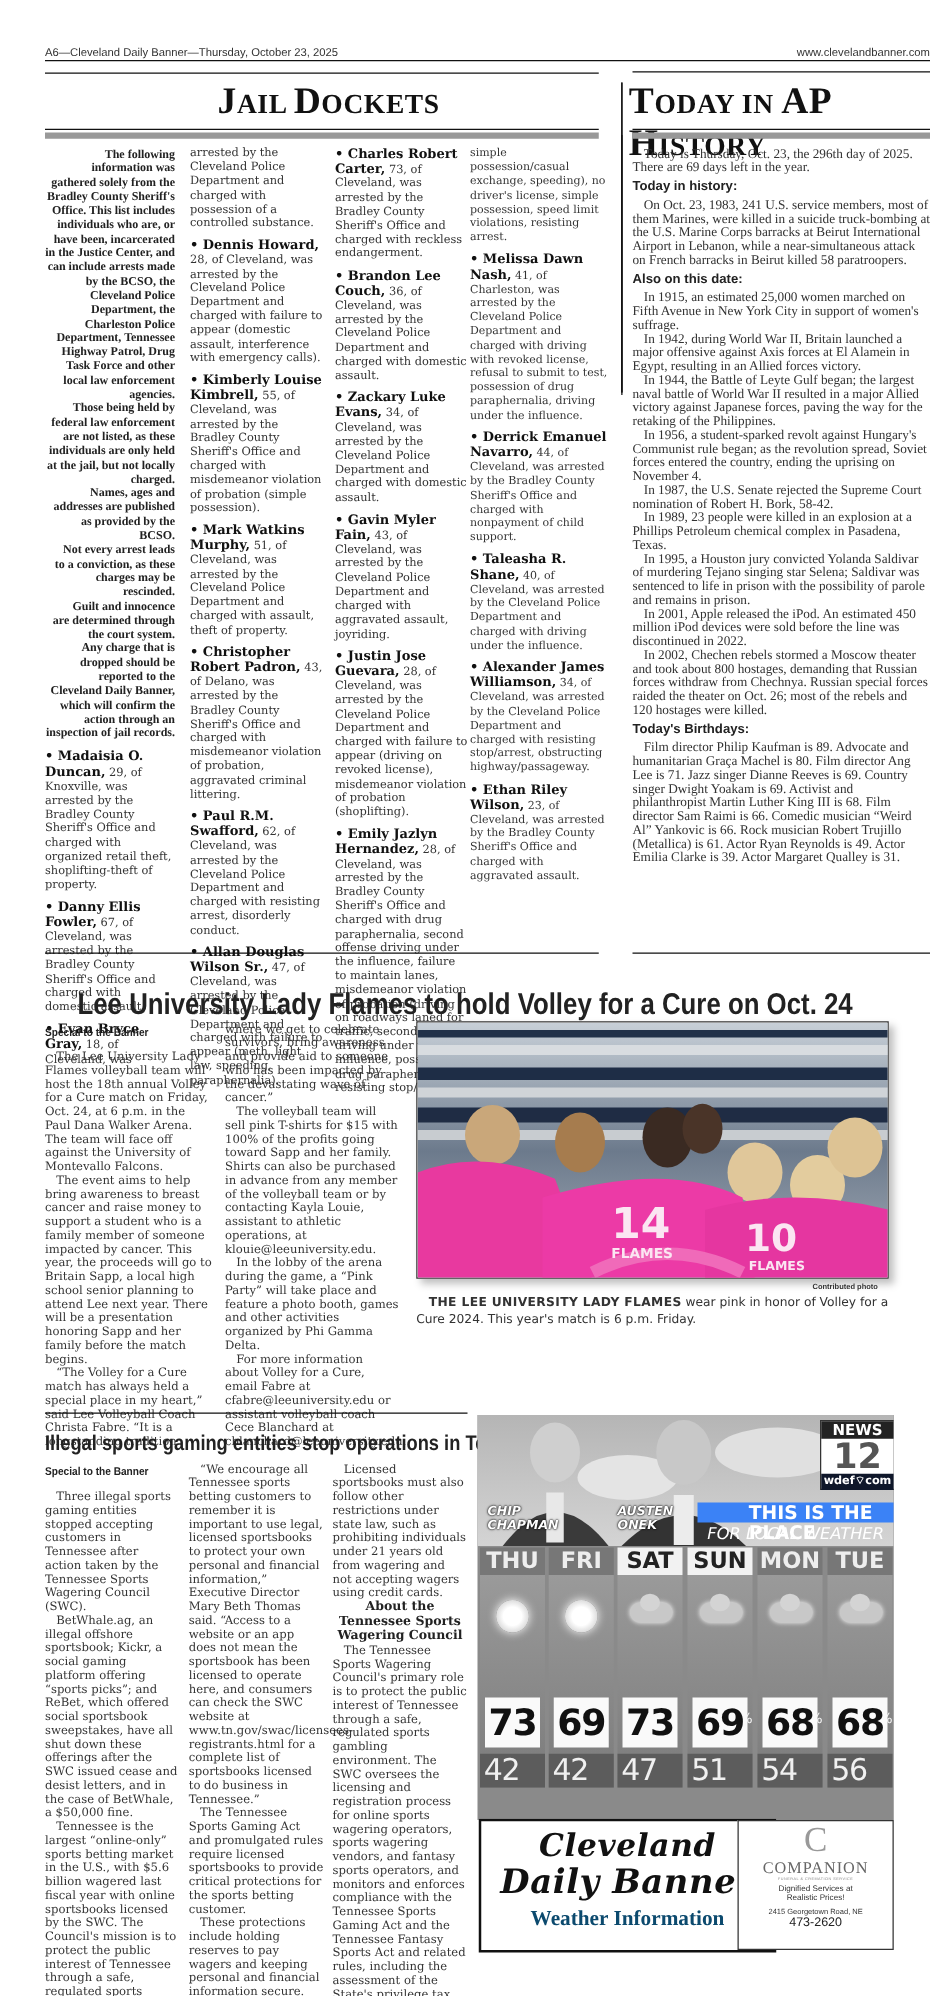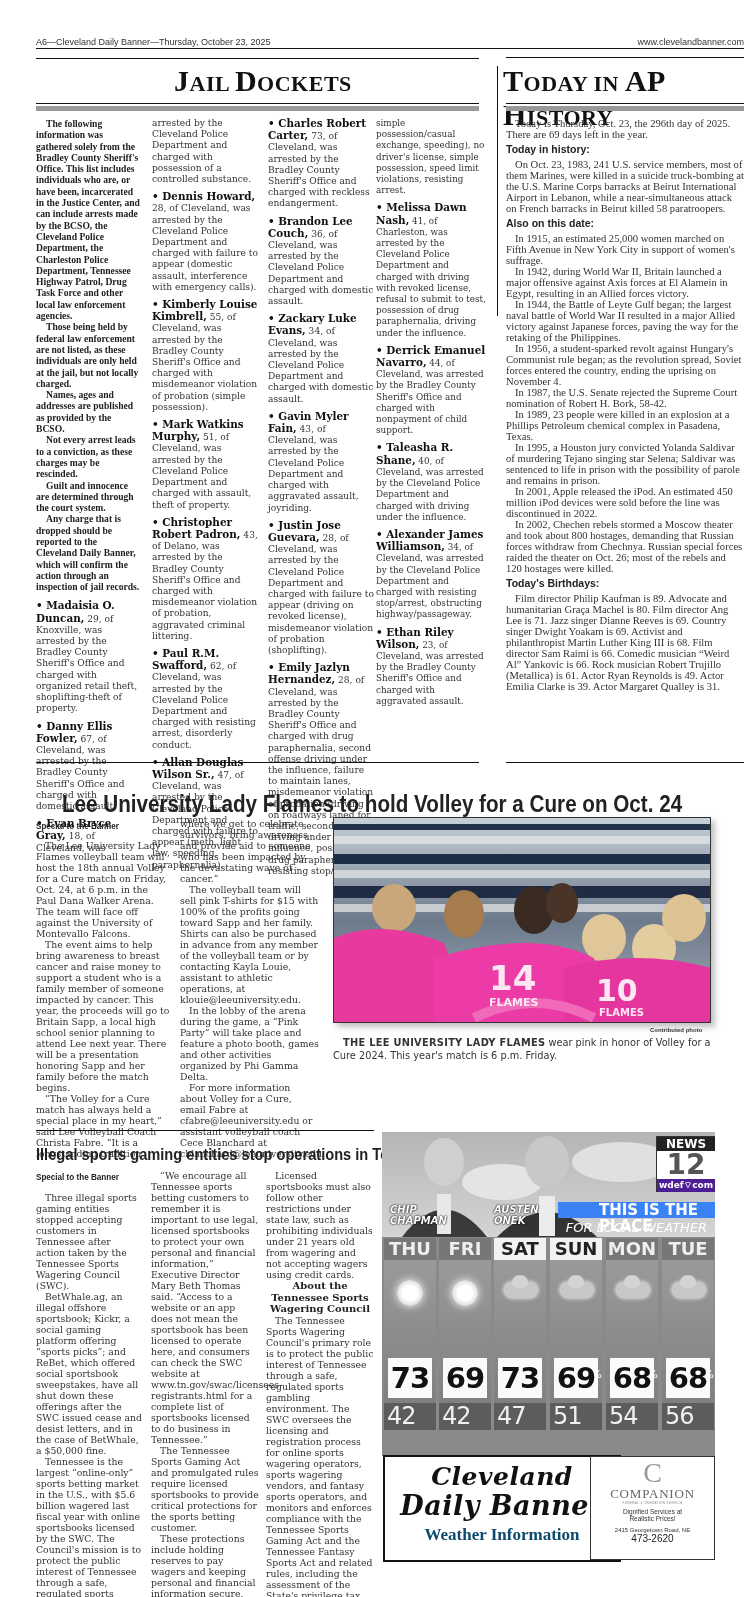--- a/index.html
+++ b/index.html
@@ -6,21 +6,21 @@
   html, body { width: 756px; height: 1597px; background: #fff; overflow: hidden; }
   body { position: relative; font-family: "DejaVu Serif", serif; color: #222; }
   .abs { position: absolute; }
   .folio-left { left: 36px; top: 37px; font: 9px "Liberation Sans", sans-serif; color: #333; }
   .folio-right { right: 12px; top: 37px; font: 9px "Liberation Sans", sans-serif; color: #333; }
   .rule { position: absolute; background: #111; }
   .sc-title { font-family: "Liberation Serif", serif; font-weight: bold; color: #111; letter-spacing: 0.5px; }
   .sc-title .big { font-size: 30px; }
   .sc-title .sm { font-size: 22px; }
   .gray-bar { position: absolute; height: 5px; background: #999; }
-  .intro { font-family: "Liberation Serif", serif; font-weight: bold; font-size: 9.6px; line-height: 11.3px; color: #222; }
+  .intro { font-family: "Liberation Serif", serif; font-weight: bold; font-size: 9.6px; line-height: 11.3px; color: #222; text-align: right; }
   .intro p { text-indent: 10px; }
   .col { font-family: "DejaVu Serif", serif; font-size: 9.1px; line-height: 11.2px; color: #333; }
   .docket-entry { margin-bottom: 6px; }
   .docket-entry b { font-size: 10.4px; color: #111; }
   .hist { font-family: "Liberation Serif", serif; font-size: 10.6px; line-height: 11px; color: #333; }
   .hist p { text-indent: 9px; }
   .hist h4 { font-family: "Liberation Sans", sans-serif; font-weight: bold; font-size: 10.5px; margin: 4px 0 4px; color: #222; }
   .headline { font-family: "Liberation Sans", sans-serif; font-weight: bold; color: #222; transform: scaleX(0.86); transform-origin: left top; white-space: nowrap; }
   .byline { font-family: "Liberation Sans", sans-serif; font-weight: bold; font-size: 9px; color: #222; transform: scaleX(0.9); transform-origin: left top; }
   .art { font-family: "DejaVu Serif", serif; font-size: 9.3px; line-height: 11px; color: #333; }
@@ -222,21 +222,21 @@
     <path d="M20 105 Q62 50 105 105 Z" fill="#3a3a3a"></path>
     <rect x="55" y="62" width="14" height="40" fill="#e8e8e8"></rect>
 
     <ellipse cx="165" cy="30" rx="22" ry="26" fill="#c8c8c8"></ellipse>
     <path d="M115 105 Q165 55 215 105 Z" fill="#333"></path>
     <rect x="157" y="64" width="16" height="40" fill="#ececec"></rect>
   </svg>
   <div class="abs" style="left:274px; top:4px; width:60px; height:56px; background:#fff; border:1px solid #333;">
     <div style="font:bold 12px 'DejaVu Sans',sans-serif; background:#222; color:#fff; text-align:center; line-height:14px;">NEWS</div>
     <div style="font:bold 28px 'DejaVu Sans',sans-serif; color:#555; text-align:center; line-height:28px;">12</div>
-    <div style="font:bold 9px 'DejaVu Sans',sans-serif; background:#4c1d95; color:#fff; text-align:center; line-height:13px;"><span>wdef</span><span>⌔</span><span>com</span></div>
+    <div style="font:bold 9px 'DejaVu Sans',sans-serif; background:#0f172a; color:#fff; text-align:center; line-height:13px;"><span>wdef</span><span>⌔</span><span>com</span></div>
   </div>
   <div class="abs" style="left:8px; top:72px; font:bold italic 10px 'DejaVu Sans',sans-serif; color:#fff; line-height:11px; text-shadow:0 0 1px #000,0 0 2px #000;">
     <div>CHIP</div>
       <div>CHAPMAN</div>
   </div>
   <div class="abs" style="left:112px; top:72px; font:bold italic 10px 'DejaVu Sans',sans-serif; color:#fff; line-height:11px; text-shadow:0 0 1px #000,0 0 2px #000;">
     <div>AUSTEN</div>
       <div>ONEK</div>
   </div>
   <div class="abs" style="left:176px; top:70px; width:157px; height:16px; background:#3b82f6; font:bold 15px 'DejaVu Sans',sans-serif; color:#fff; text-align:left; line-height:16px;padding-left:41px;">THIS IS THE PLACE</div>

